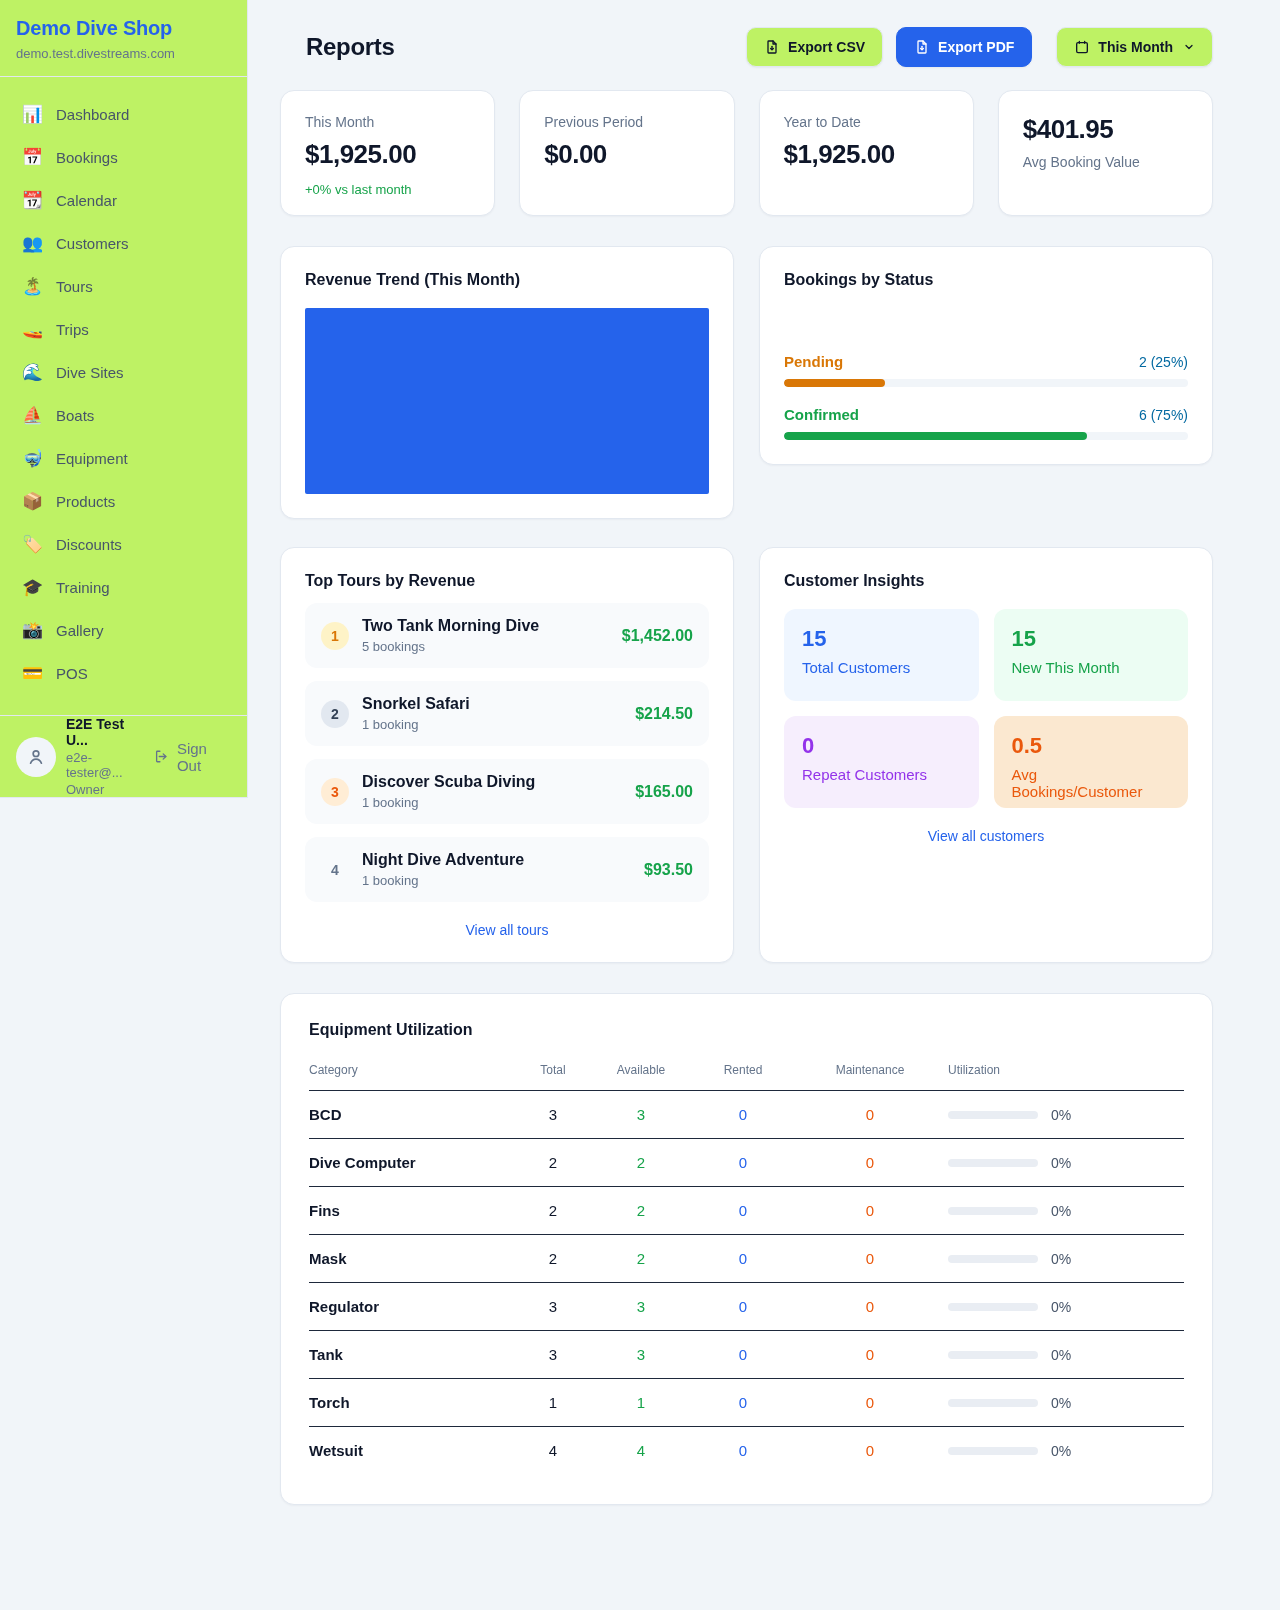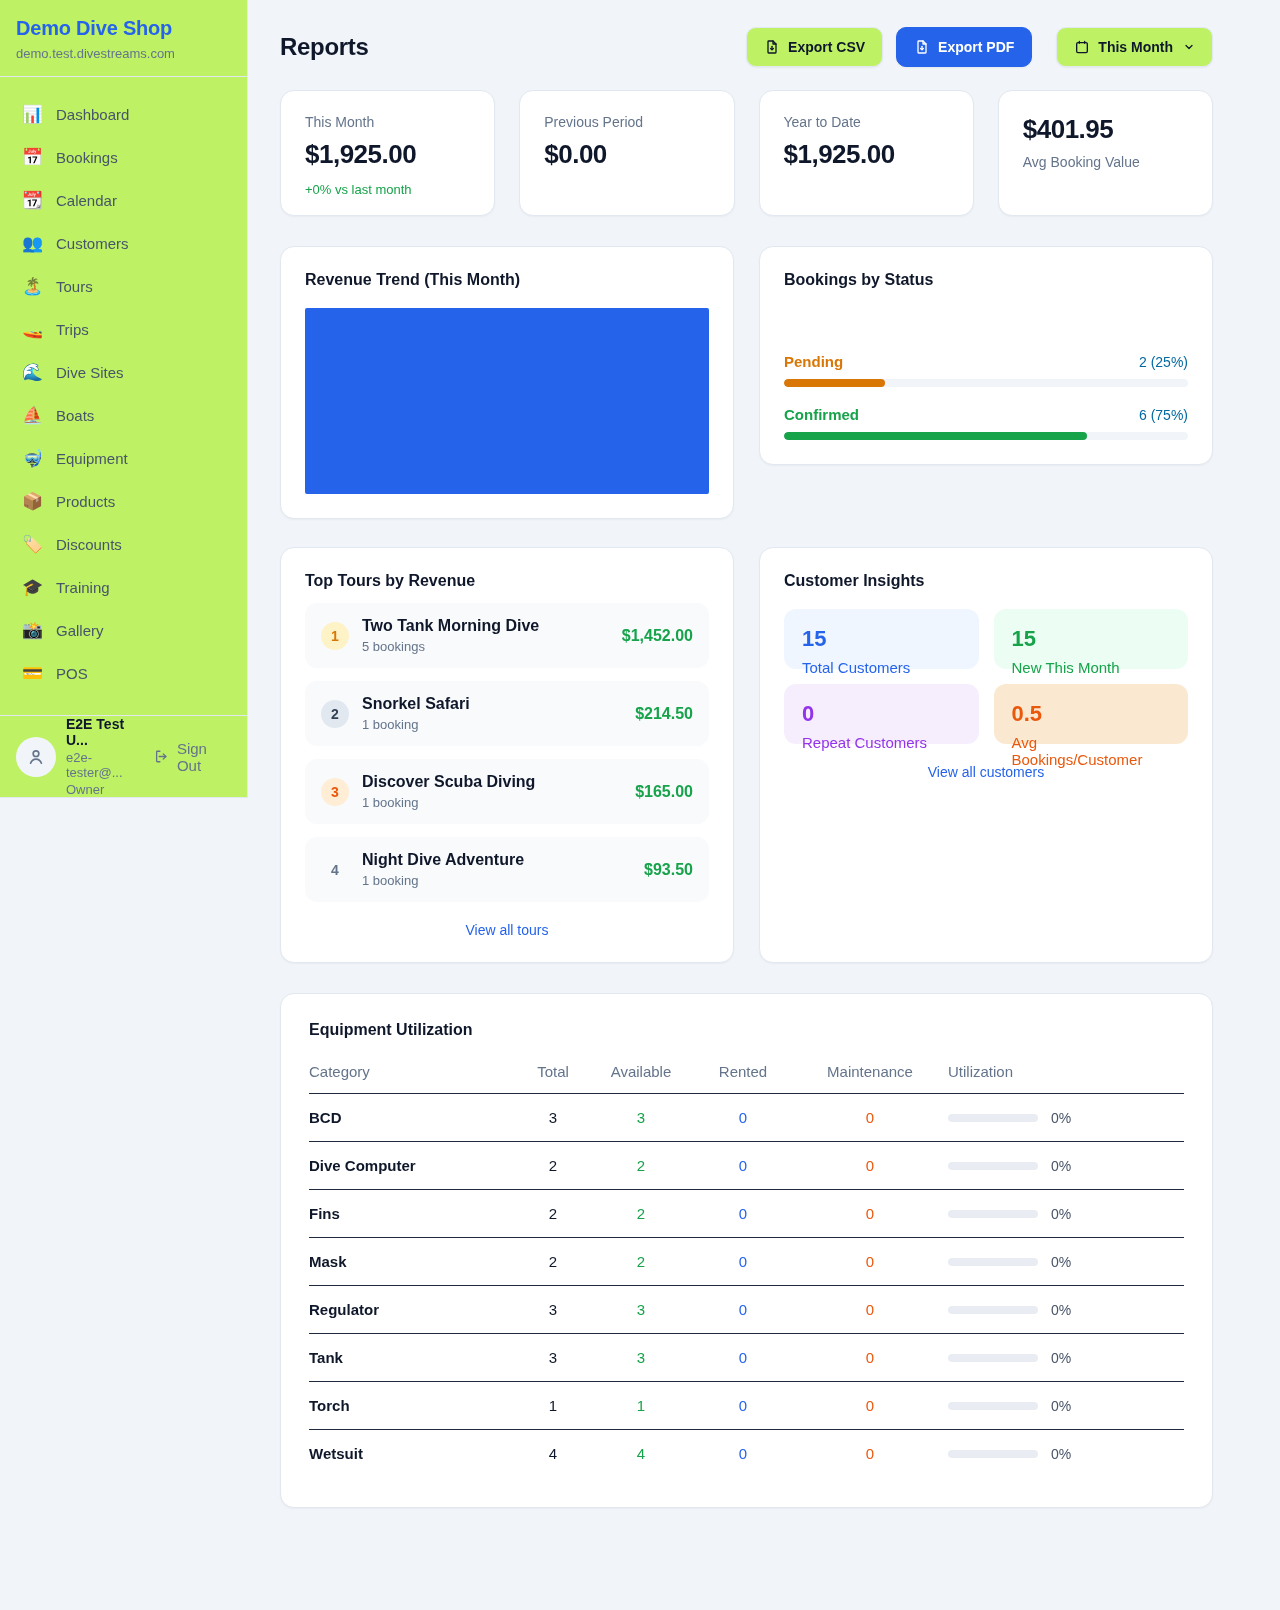--- a/index.html
+++ b/index.html
@@ -33,21 +33,21 @@
   }
   .avatar {
     width:40px; height:40px; border-radius:50%; background:#f1f5f9;
     display:flex; align-items:center; justify-content:center; color:#64748b; flex:none;
   }
   .user-name { font-size:14px; font-weight:700; color:#0f172a; }
   .user-email, .user-role { font-size:13px; color:#64748b; margin-top:2px; }
   .signout { margin-left:auto; display:flex; align-items:center; gap:7px; color:#64748b; font-size:15px; cursor:pointer; }
   
   .main { position:absolute; left:280px; top:0; width:933px; }
-  .page-header { display:flex; align-items:center; margin-top:27px; height:40px; }
+  .page-header { display:flex; align-items:center; margin-top:27px; height:40px;margin-left:26px; }
   .page-title { font-size:24px; font-weight:700; letter-spacing:-0.3px; }
   .actions { margin-left:auto; display:flex; align-items:center; gap:13px; }
   .btn {
     display:inline-flex; align-items:center; gap:8px; height:40px; padding:0 17px;
     background:#bef264; border:1px solid #e2e8f0; border-radius:10px;
     font-size:14px; font-weight:700; color:#0f172a; cursor:pointer;
     box-shadow:0 1px 2px rgba(15,23,42,0.05);
     font-family:"Liberation Sans", sans-serif;
   }
   .btn-primary { background:#2563eb; border-color:#2563eb; color:#fff; }
@@ -93,32 +93,32 @@
   }
   .rank.r1 { background:#fef3c7; color:#d97706; }
   .rank.r2 { background:#e2e8f0; color:#334155; }
   .rank.r3 { background:#ffedd5; color:#ea580c; }
   .rank.r4 { background:transparent; color:#64748b; }
   .tour-name { font-size:16px; font-weight:700; }
   .tour-sub { font-size:13px; color:#64748b; margin-top:4px; }
   .tour-rev { margin-left:auto; font-size:16px; font-weight:700; color:#16a34a; }
   .view-all { display:block; text-align:center; color:#2563eb; font-size:14px; margin-top:20px; cursor:pointer; text-decoration:none; }
   .tiles { display:grid; grid-template-columns:1fr 1fr; gap:15px; margin-top:19px; }
-  .tile { border-radius:12px; padding:17px 18px; height:60px; }
+  .tile { border-radius:12px; padding:17px 18px; height:92px; }
   .tile-num { font-size:22px; font-weight:700; }
   .tile-label { font-size:15px; margin-top:7px; }
   .tile.blue   { background:#eff6ff; color:#2563eb; }
   .tile.green  { background:#ecfdf3; color:#16a34a; }
   .tile.purple { background:#f6eefd; color:#9333ea; }
   .tile.orange { background:#fbe8d0; color:#ea580c; }
   
   .equip-card { margin-top:30px; padding:27px 28px 30px; }
   table { width:100%; border-collapse:collapse; margin-top:14px; }
   th {
-    font-size:15px; font-weight:400; color:#64748b; text-align:left;
+    font-size:12px; font-weight:400; color:#64748b; text-align:left;
     padding:10px 0 13px; border-bottom:1px solid #1e293b;
   }
   td { font-size:15px; padding:15px 0; border-bottom:1px solid #1e293b; }
   tr:last-child td { border-bottom:none; }
   .col-cat { width:209px; }
   .col-total { width:70px; }
   .col-avail { width:106px; }
   .col-rent { width:98px; }
   .col-maint { width:156px; }
   th.num, td.num { text-align:center; }

